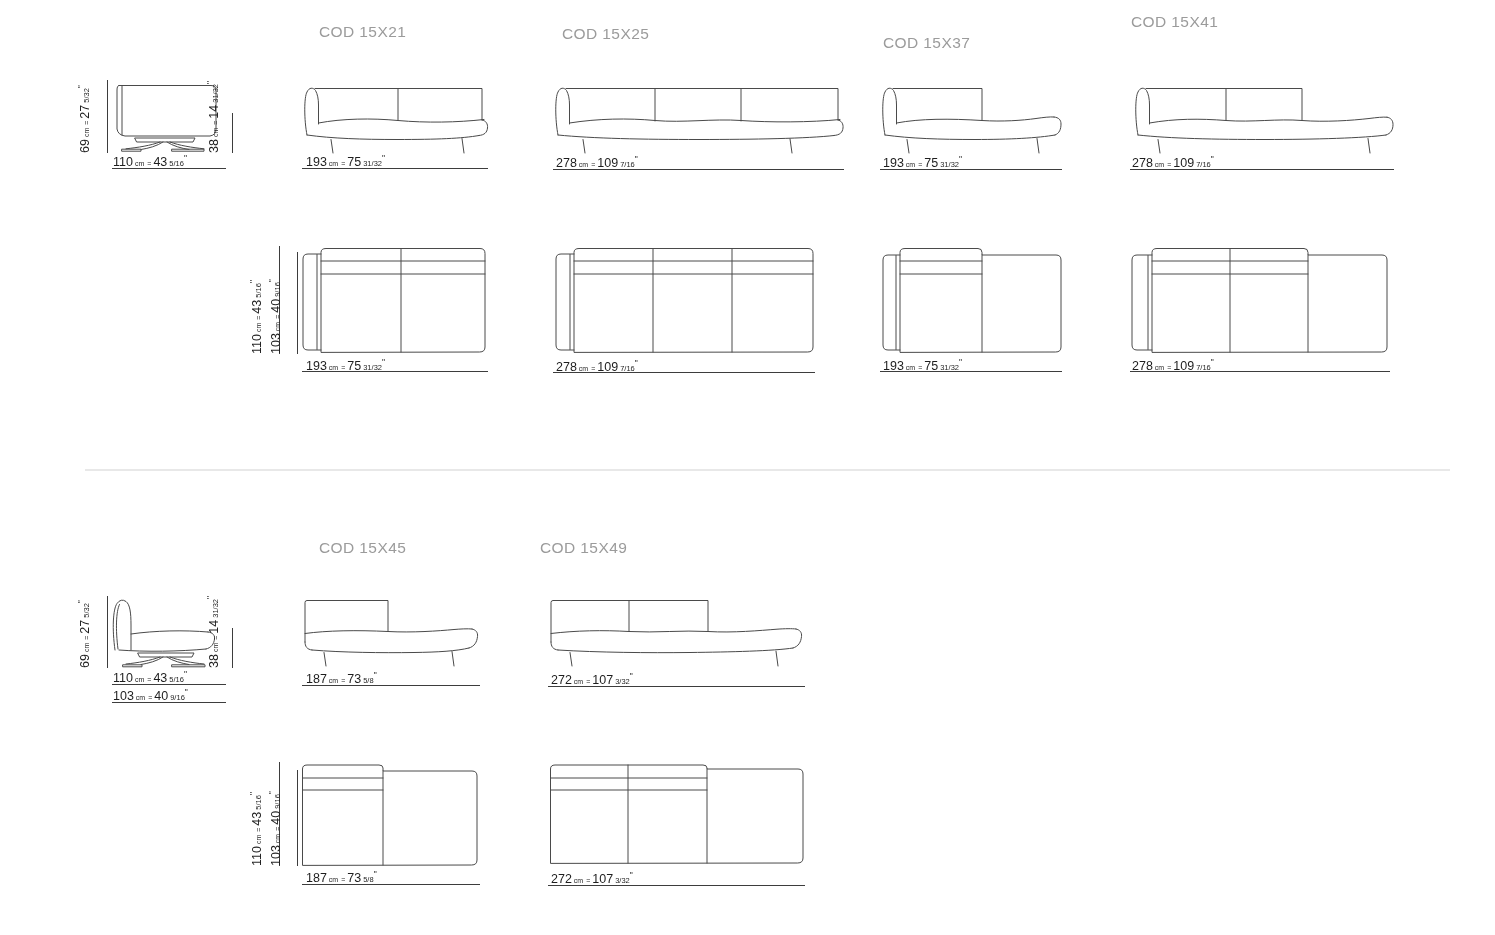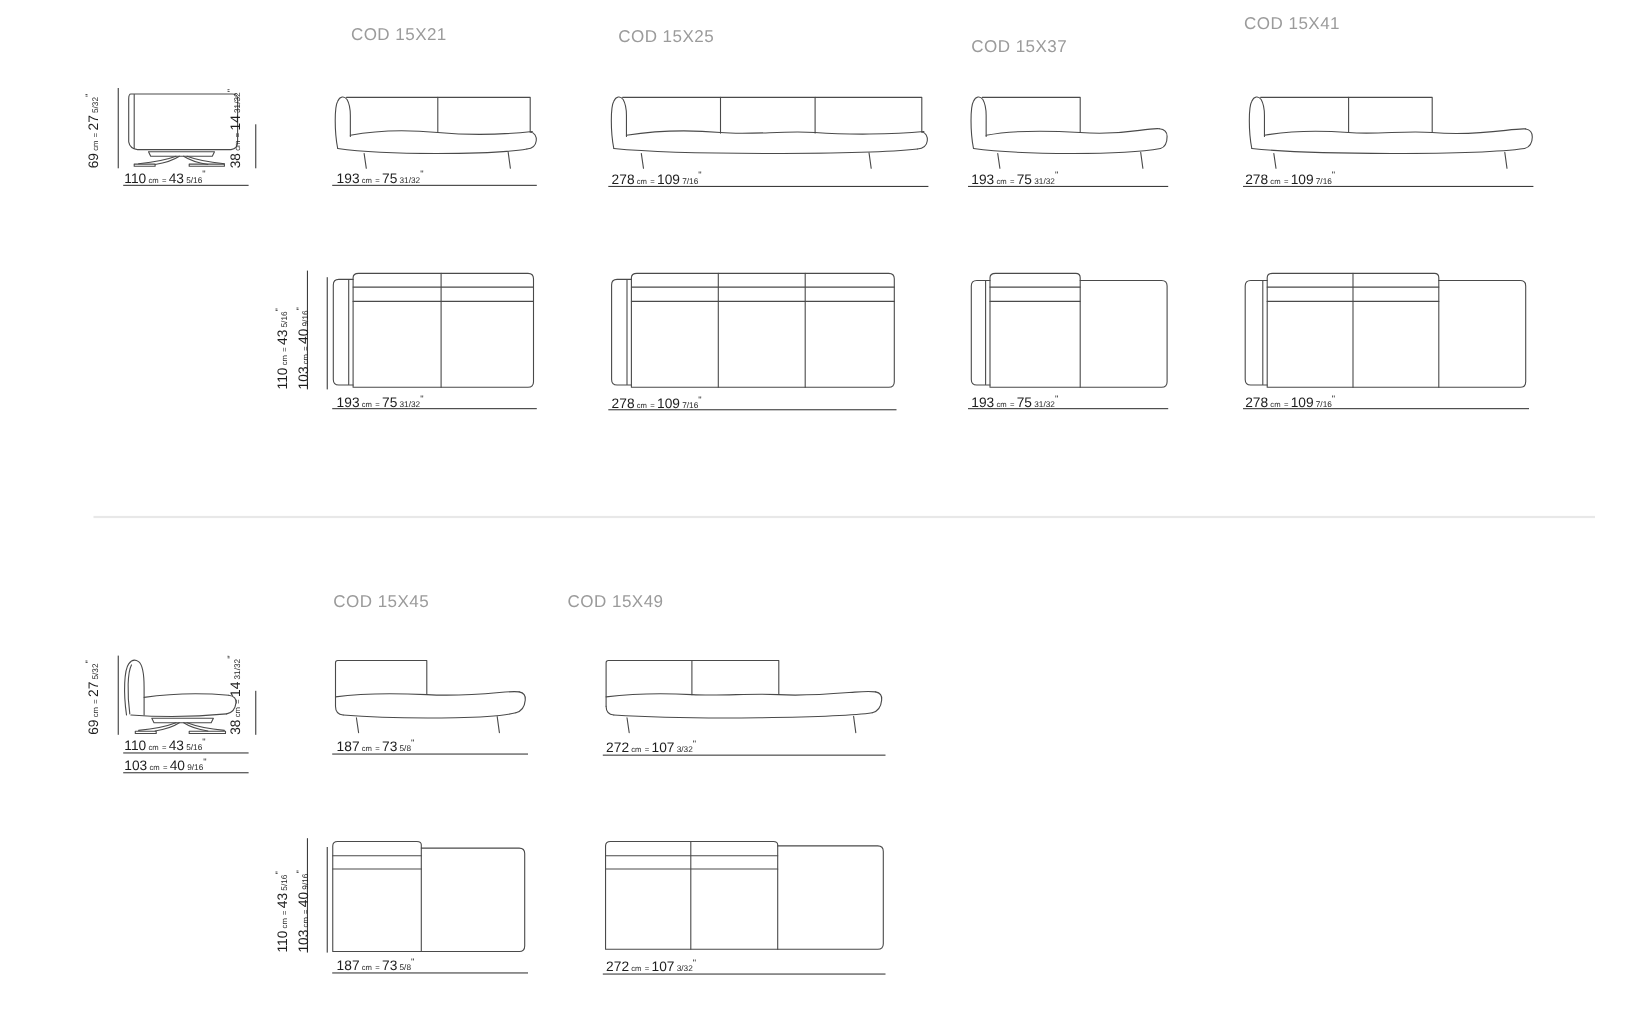--- a/index.html
+++ b/index.html
@@ -154,22 +154,22 @@
 <div class="hline" style="left:553px; top:372px; width:262px;"></div>
 
 <div class="dim" style="left:883px; top:355px;"><span class="n">193</span><span class="u">cm</span><span class="e">=</span><span class="n">75</span><span class="f">31/32</span><span class="q">"</span></div>
 <div class="hline" style="left:880px; top:371px; width:182px;"></div>
 
 <div class="dim" style="left:1132px; top:355px;"><span class="n">278</span><span class="u">cm</span><span class="e">=</span><span class="n">109</span><span class="f">7/16</span><span class="q">"</span></div>
 <div class="hline" style="left:1130px; top:371px; width:260px;"></div>
 
 <div class="divider" style="left:85px; top:469px; width:1365px;"></div>
 
-<div class="title" style="left:303px; top:539px;">COD 15X45</div>
-<div class="title" style="left:516px; top:539px;">COD 15X49</div>
+<div class="title" style="left:319px; top:539px;">COD 15X45</div>
+<div class="title" style="left:540px; top:539px;">COD 15X49</div>
 
 <svg style="left:110px; top:594px;" width="112" height="76" viewBox="0 0 112 76">
   <path d="M5,56 C2,35 3,15 7,9.5 Q11,4 16,7.5 C20,10.5 21,19 21,31 L21,56"></path>
   <path d="M9.5,10.5 C6,17 5.5,36 8,55"></path>
   <path d="M21,40 C45,36.5 75,36 98,38"></path>
   <path d="M98,38 C103,38.5 105,41.5 104.5,45 C104,50 101,54 96,55"></path>
   <path d="M9,56 C35,58 70,57.5 96,55"></path>
   <path d="M28,59 L84,59 L82,63 L30,63 Z"></path>
   <path d="M50,63 C41,66.5 28,68.8 16,70"></path>
   <path d="M53,63 C47,67 39,69.2 31,70.5"></path>

